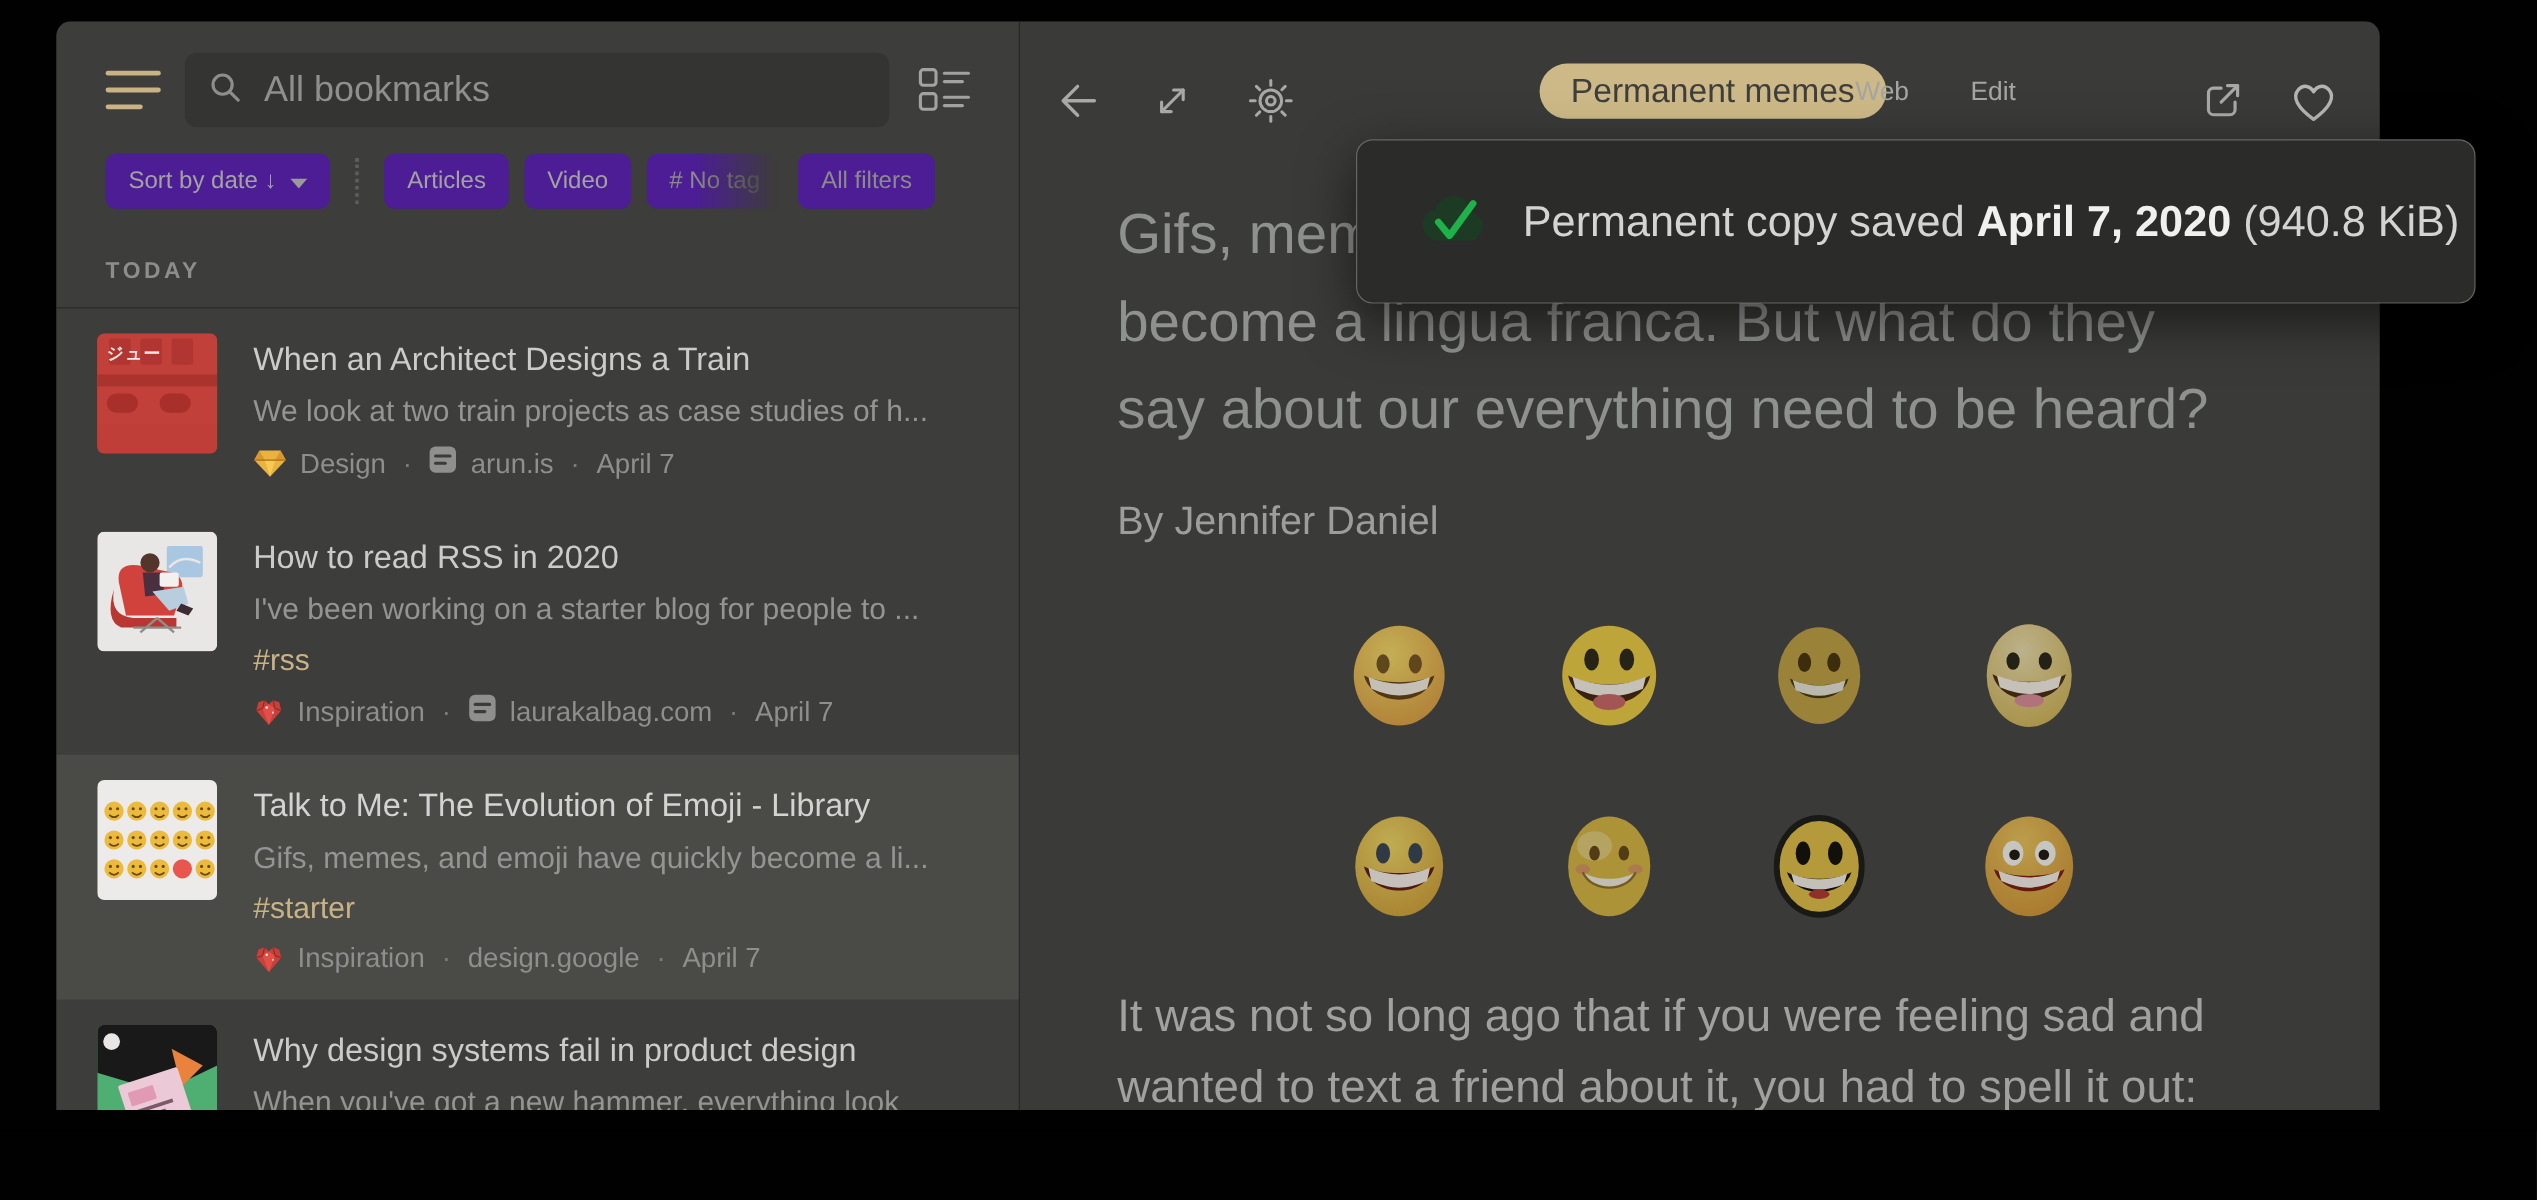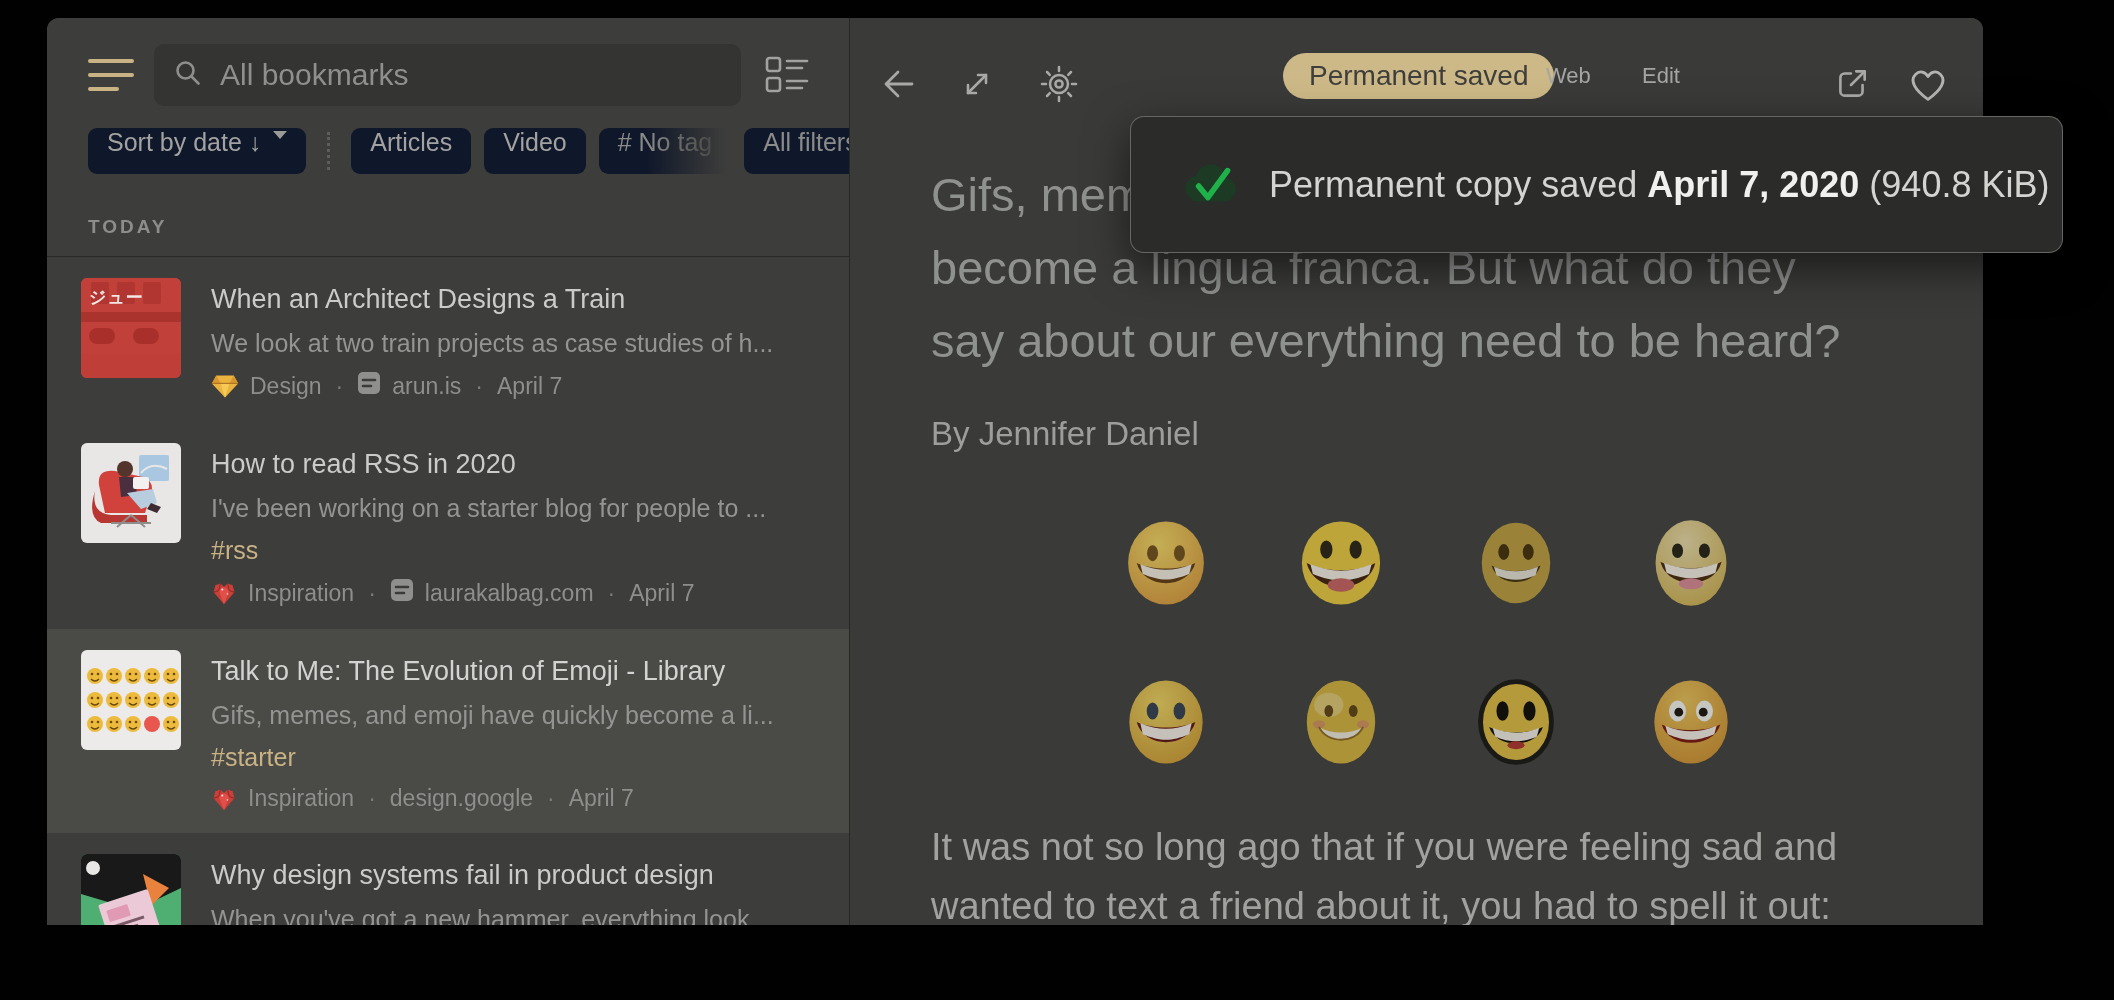--- a/index.html
+++ b/index.html
@@ -19,39 +19,39 @@
   .hamburger i:nth-child(3){width:68%;}
   .searchbar{flex:1;margin-left:20px;height:62px;background:#343432;border-radius:10px;
     display:flex;align-items:center;padding:0 20px;}
   .searchbar svg{flex-shrink:0;}
   .searchbar input{background:transparent;border:none;outline:none;color:#b5b5b3;
     font-size:30px;margin-left:16px;width:100%;}
   .searchbar input::placeholder{color:#8f8f8d;opacity:1;}
   .viewtoggle{margin-left:24px;width:44px;height:44px;display:flex;align-items:center;justify-content:center;cursor:pointer;}
 
   .filterbar{display:flex;align-items:center;margin-top:22px;gap:13px;}
-  .chip{height:46px;background:#0f172a;border-radius:9px;color:#a2a2a0;font-size:25px;
-    display:flex;padding:0 19px;white-space:nowrap;cursor:pointer;}
+  .chip{height:46px;background:#4c1d95;border-radius:9px;color:#a2a2a0;font-size:20px;
+    display:flex;align-items:center;padding:0 19px;white-space:nowrap;cursor:pointer;}
   .chip .caret{width:0;height:0;border-left:7px solid transparent;border-right:7px solid transparent;
     border-top:8px solid #9a9a98;margin-left:12px;margin-top:3px;}
   .vdots{border-left:3px dotted #5d5d5b;height:38px;margin:0 8px;}
   .chip.dim{color:#8b8b89;}
   .chip.fade{-webkit-mask-image:linear-gradient(to right,#000 35%,transparent 96%);
     mask-image:linear-gradient(to right,#000 35%,transparent 96%);}
 
   .section-header{margin-top:42px;font-size:19px;font-weight:700;letter-spacing:3px;color:#8d8d8b;}
   .h-divider{height:1px;background:rgba(0,0,0,.32);margin:18px -40px 0 -41px;}
 
   .list{margin:0 -40px 0 -41px;}
   .bm-item{display:flex;gap:30px;padding:21px 40px 21px 34px;cursor:pointer;}
   .bm-item.selected{background:#4a4a47;}
   .thumb{width:100px;height:100px;border-radius:6px;overflow:hidden;position:relative;flex-shrink:0;}
   .thumb svg{display:block;}
   .thumb-train{background:#c2403a;}
-  .thumb-train .jp{position:absolute;left:8px;top:8px;color:#f4e8e6;font-size:17px;font-weight:700;letter-spacing:1px;}
+  .thumb-train .jp{position:absolute;left:8px;top:8px;color:#f4e8e6;font-size:14px;font-weight:700;letter-spacing:1px;}
   .bm-body{min-width:0;padding-top:4px;}
   .bm-title{font-size:27px;line-height:34px;font-weight:500;color:#cbcbc9;white-space:nowrap;overflow:hidden;}
   .bm-item.selected .bm-title{color:#d3d3d1;}
   .bm-desc{font-size:25px;line-height:32px;color:#949492;margin-top:11px;white-space:nowrap;overflow:hidden;}
   .bm-tag{font-size:25px;line-height:32px;color:#c9b385;margin-top:10px;}
   .bm-meta{display:flex;align-items:center;margin-top:12px;font-size:23px;color:#8e8e8c;gap:11px;white-space:nowrap;}
   .bm-meta .sep{color:#7c7c7a;margin:0 3px;}
   .gem{display:flex;align-items:center;}
 
   
@@ -347,21 +347,21 @@
             <line x1="7" y1="20" x2="3" y2="20"></line>
               <line x1="33" y1="20" x2="37" y2="20"></line>
             <line x1="10.8" y1="10.8" x2="8" y2="8"></line>
               <line x1="29.2" y1="29.2" x2="32" y2="32"></line>
             <line x1="10.8" y1="29.2" x2="8" y2="32"></line>
               <line x1="29.2" y1="10.8" x2="32" y2="8"></line>
           </g>
         </svg>
       </div>
 
-      <div class="pill">Permanent saved</div>
+      <div class="pill">Permanent memes</div>
       <div class="tab-text" style="left:696px;">Web</div>
       <div class="tab-text" style="left:792px;">Edit</div>
 
       <div class="icon-btn" style="left:978px;top:44px;width:48px;height:44px;">
         <svg width="38" height="38" viewBox="0 0 36 36">
             <g fill="none" stroke="#a8a8a6" stroke-width="2.5" stroke-linecap="round" stroke-linejoin="round">
               <path d="M17 8 H11 a4 4 0 0 0 -4 4 v13 a4 4 0 0 0 4 4 h13 a4 4 0 0 0 4 -4 v-6"></path>
               <line x1="17" y1="19" x2="30" y2="6"></line>
               <path d="M22 6 H30 V14"></path>
             </g>

